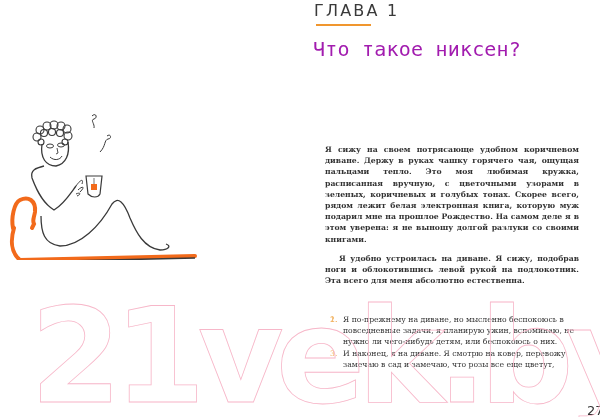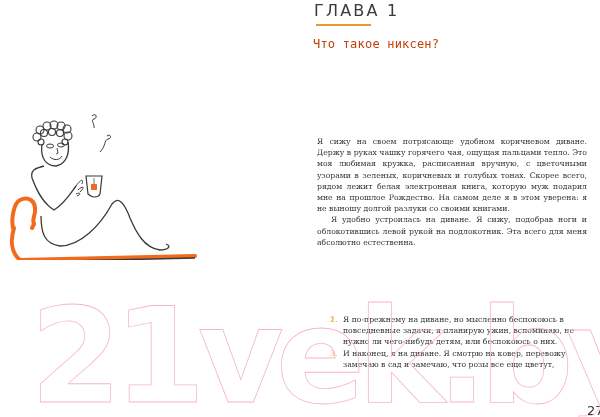--- a/index.html
+++ b/index.html
@@ -17,29 +17,29 @@
     font-size: 16px; letter-spacing: 2.2px;
     color: #3a3a3a;
   }
   .chapter-rule {
     position: absolute; left: 316px; top: 24px;
     width: 55px; height: 2px; background: #f0962e;
   }
   .chapter-title {
     position: absolute; left: 313px; top: 37px;
     font-family: "DejaVu Sans Mono", monospace;
-    font-size: 12px; color: #c2410c; letter-spacing: 0.2px;
+    font-size: 20px; color: #a21caf; letter-spacing: 0.2px;
   }
 
   .body-text {
     position: absolute; left: 317px; top: 136px; width: 270px;
     font-size: 7.7px; line-height: 11.2px; color: #333;
     text-align: justify;
   }
-  .body-text p { margin: 0; }
+  .body-text p { margin: 8px; font-weight: bold; }
   .body-text p.indent { text-indent: 14px; }
 
   .list {
     position: absolute; left: 330px; top: 314px; width: 265px;
     font-size: 7.7px; line-height: 11.2px; color: #333;
     list-style: none; margin: 0; padding: 0;
   }
   .list li { position: relative; padding-left: 13px; }
   .list .num {
     position: absolute; left: 0; top: 0; color: #f2b260;

